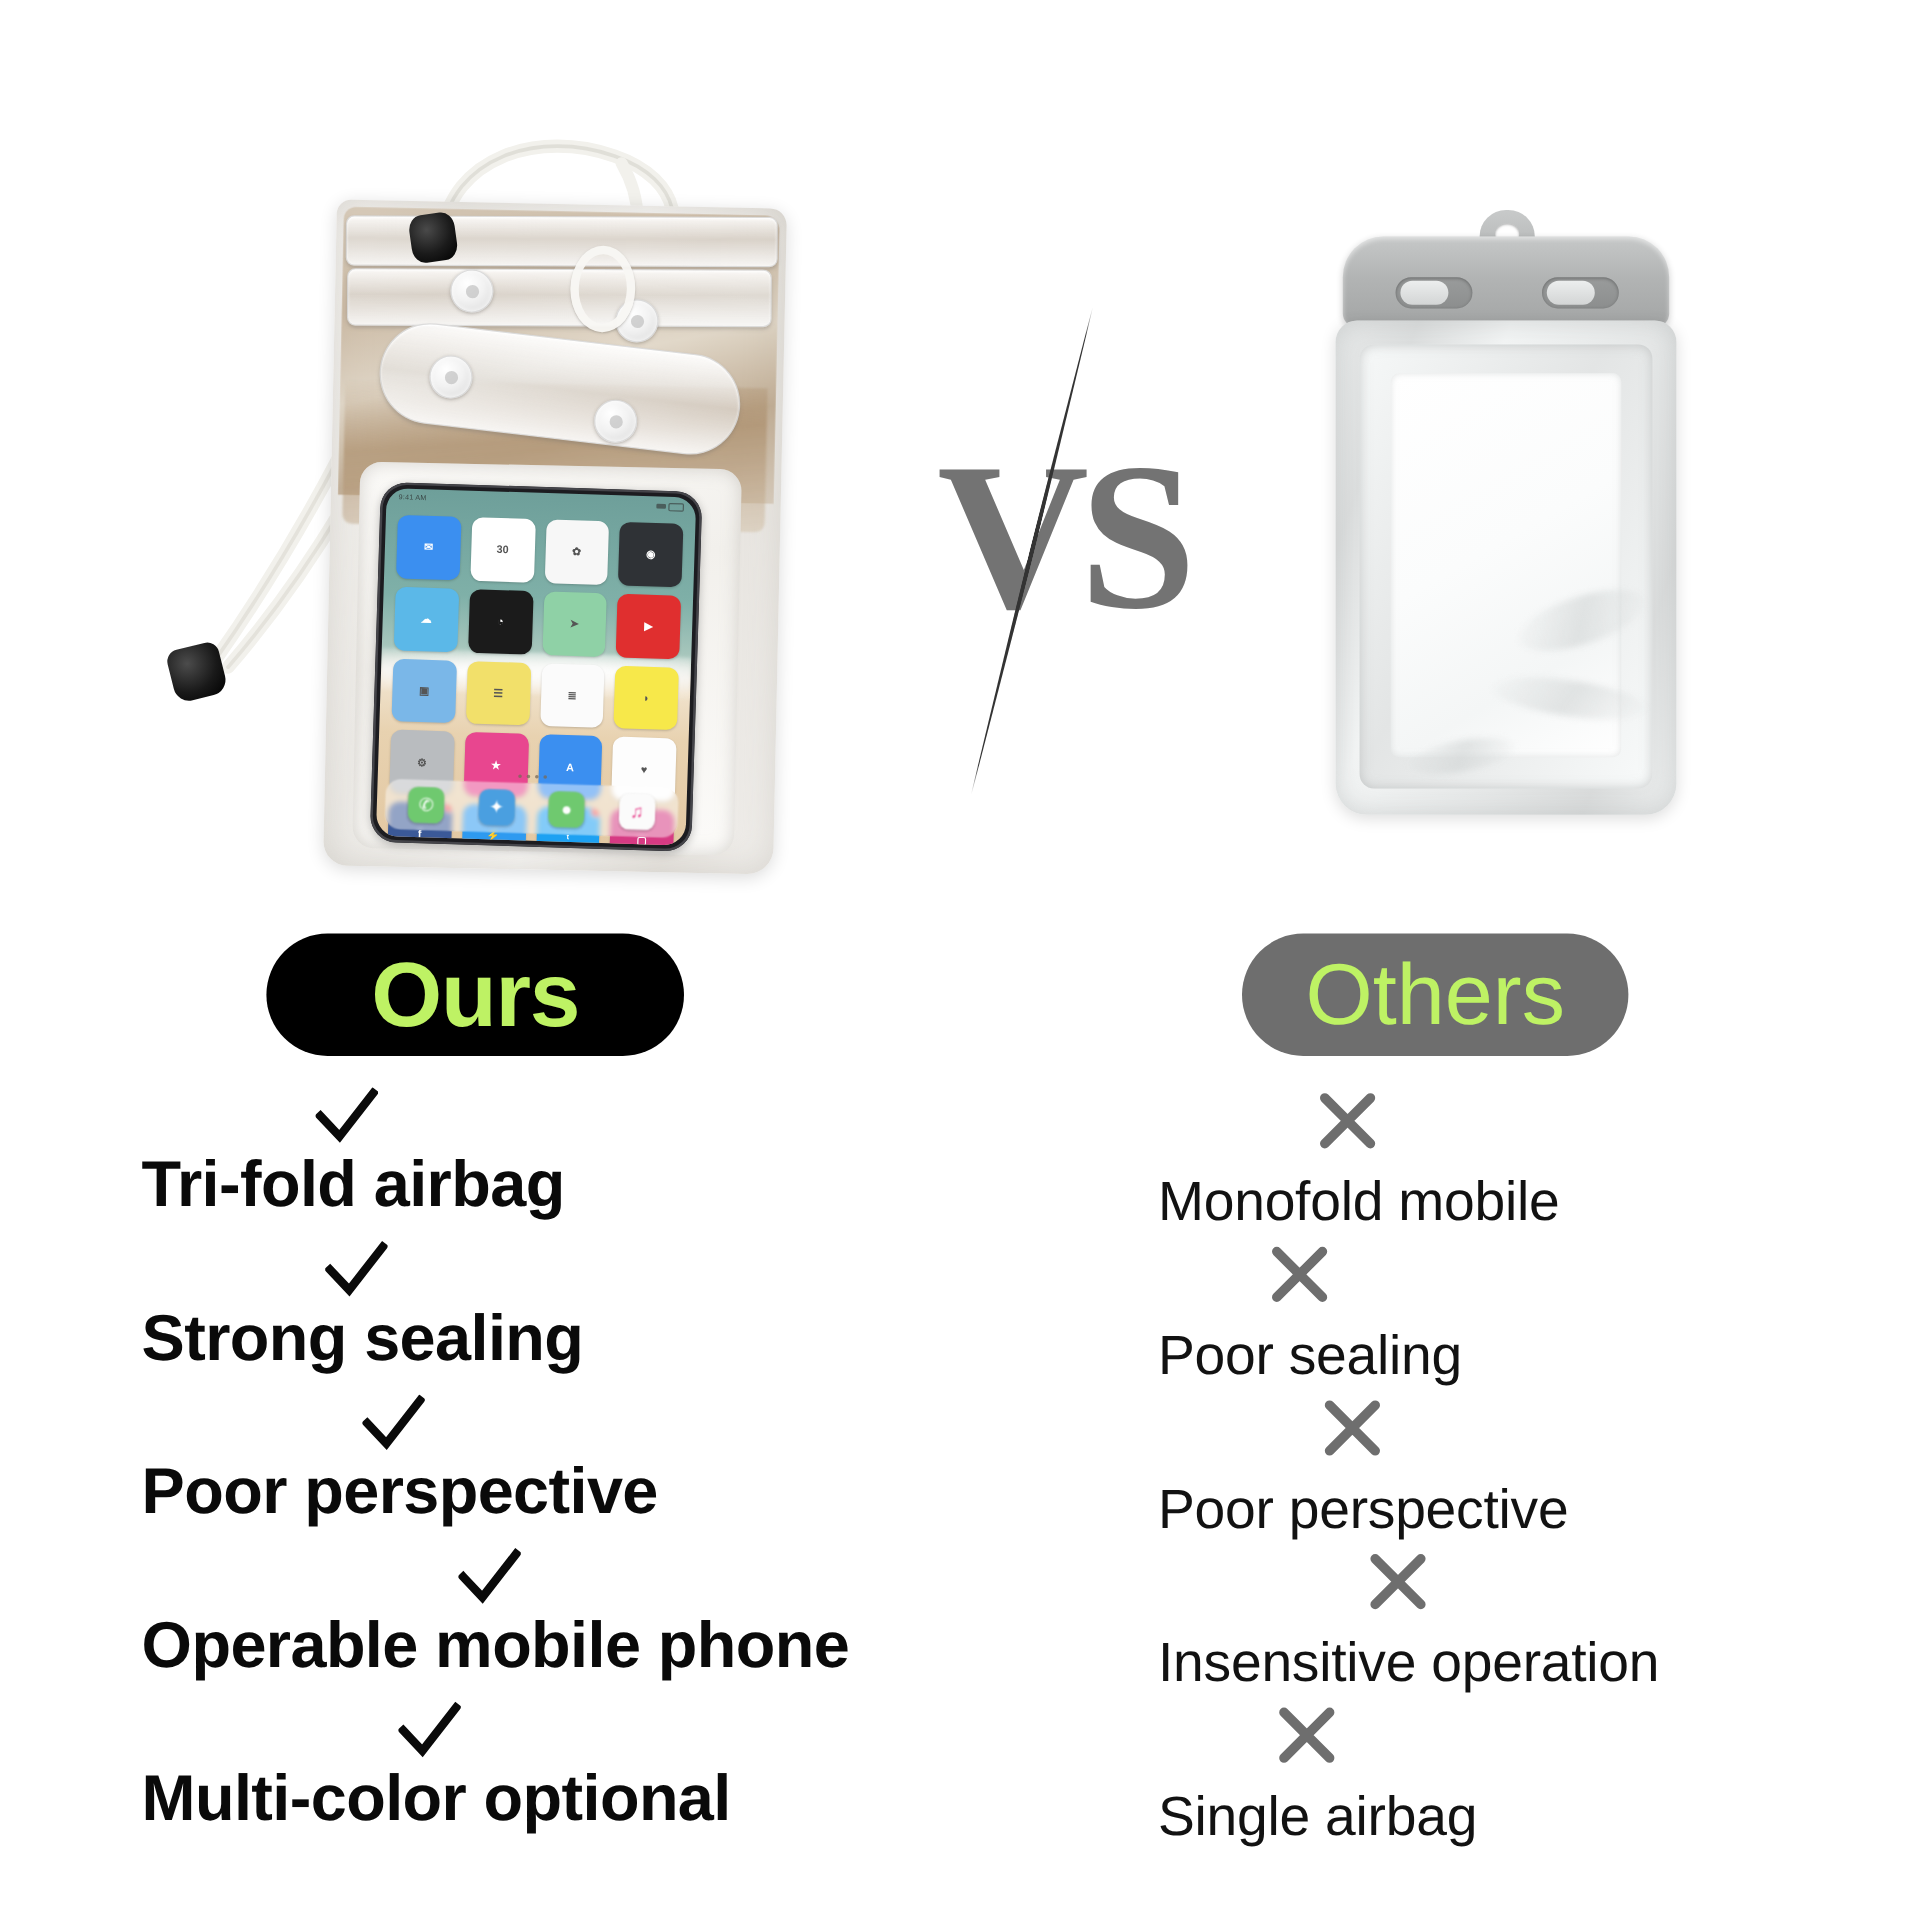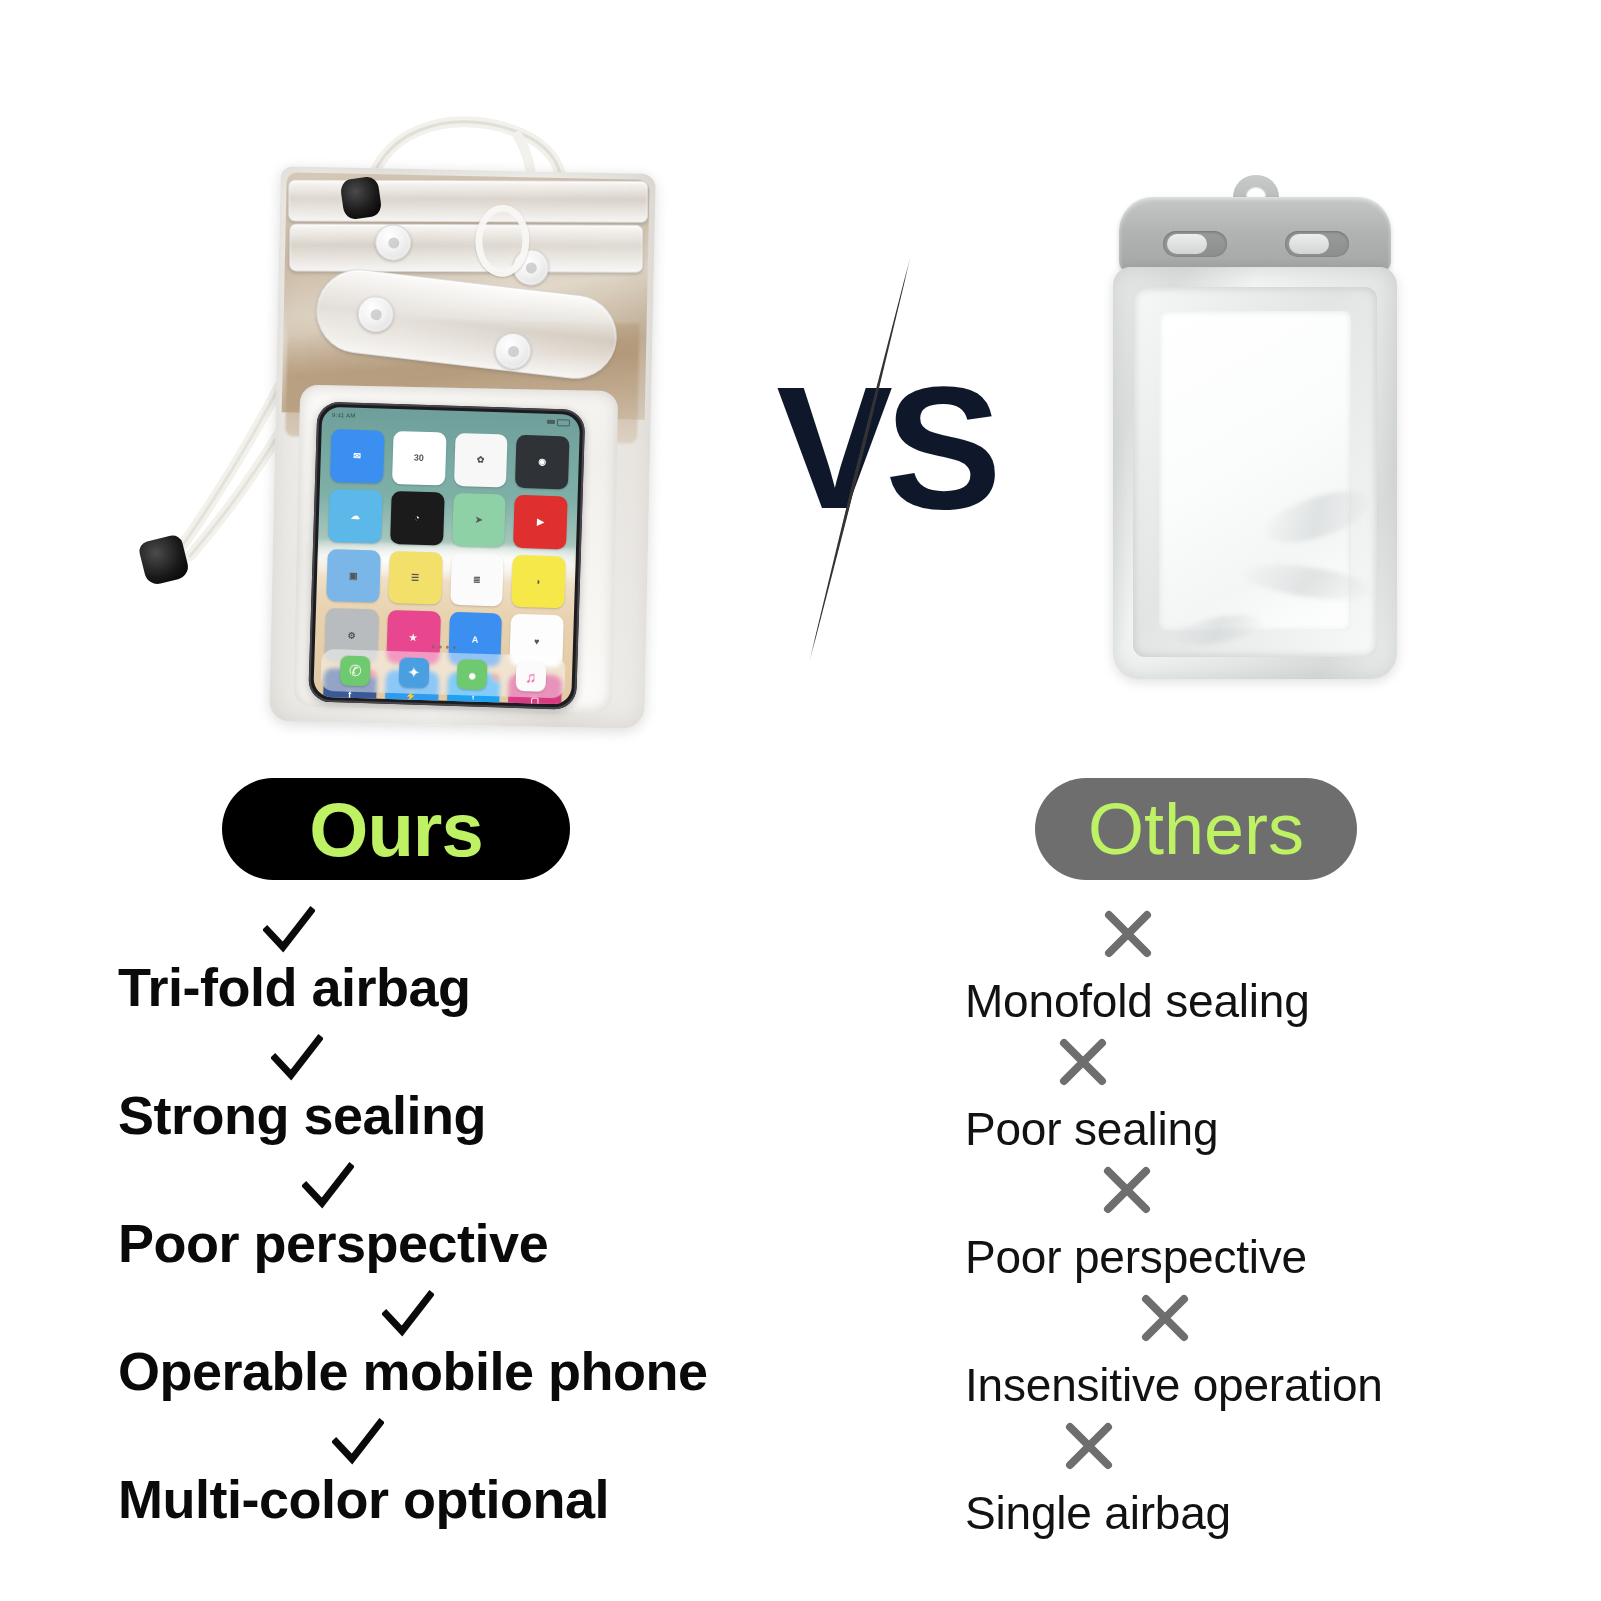--- a/index.html
+++ b/index.html
@@ -180,23 +180,23 @@
     transform:rotate(14deg);
     transform-origin:50% 50%;
     clip-path:polygon(45% 0,55% 0,100% 50%,55% 100%,45% 100%,0 50%);
     z-index:3;
   }
   .vs-text{
     position:absolute;left:0;top:110px;width:290px;
     text-align:center;
     font-size:175px;line-height:1;
     font-weight:bold;
-    color:#0f172a;
+    color:#737373;
     letter-spacing:-8px;
-    font-family:Liberation Sans, sans-serif;
+    font-family:Liberation Serif, serif;
     z-index:2;
   }
 
   
   .others-product{position:absolute;left:1105px;top:175px;width:300px;height:520px;}
   .o-clamp{
     position:absolute;left:14px;top:22px;width:272px;height:76px;
     background:linear-gradient(180deg,#c6c8c8 0%,#b2b4b4 45%,#a3a5a5 100%);
     border-radius:34px 34px 12px 12px;
     box-shadow:0 2px 5px rgba(0,0,0,.16), inset 0 2px 4px rgba(255,255,255,.55);
@@ -468,21 +468,21 @@
           <span class="label-ours">Multi-color optional</span>
         </div>
       </div>
     <div class="col col-right" id="others-list">
         <div class="row row-0">
           <span class="x-icon">
             <svg width="50" height="48" viewBox="0 0 50 48">
               <path d="M6 5 L44 43 M44 5 L6 43" fill="none" stroke="#6e6e6e" stroke-width="8" stroke-linecap="round"></path>
             </svg>
           </span>
-          <span class="label-others">Monofold sealing</span>
+          <span class="label-others">Monofold mobile</span>
         </div>
         <div class="row row-1">
           <span class="x-icon">
             <svg width="50" height="48" viewBox="0 0 50 48">
               <path d="M6 5 L44 43 M44 5 L6 43" fill="none" stroke="#6e6e6e" stroke-width="8" stroke-linecap="round"></path>
             </svg>
           </span>
           <span class="label-others">Poor sealing</span>
         </div>
         <div class="row row-2">

